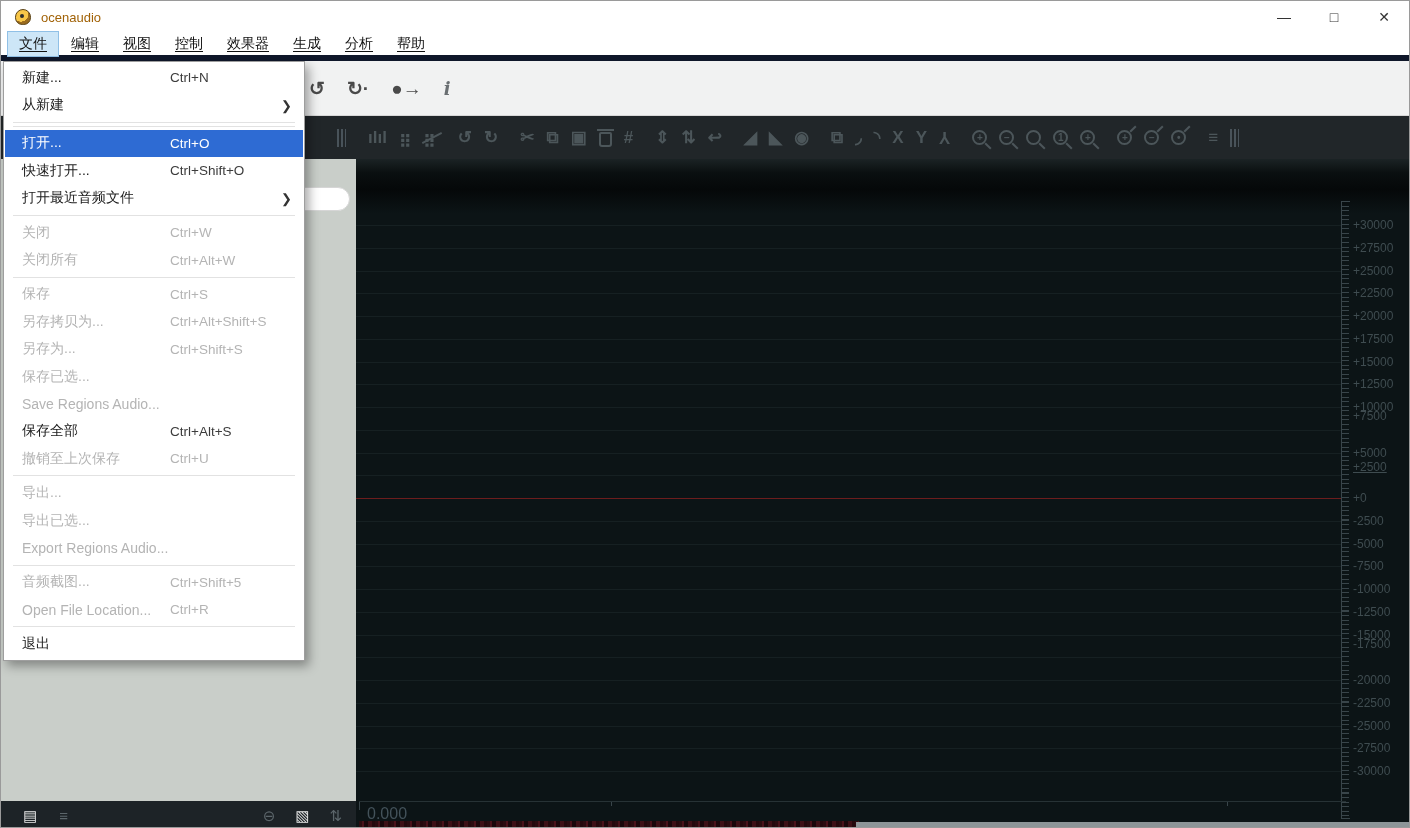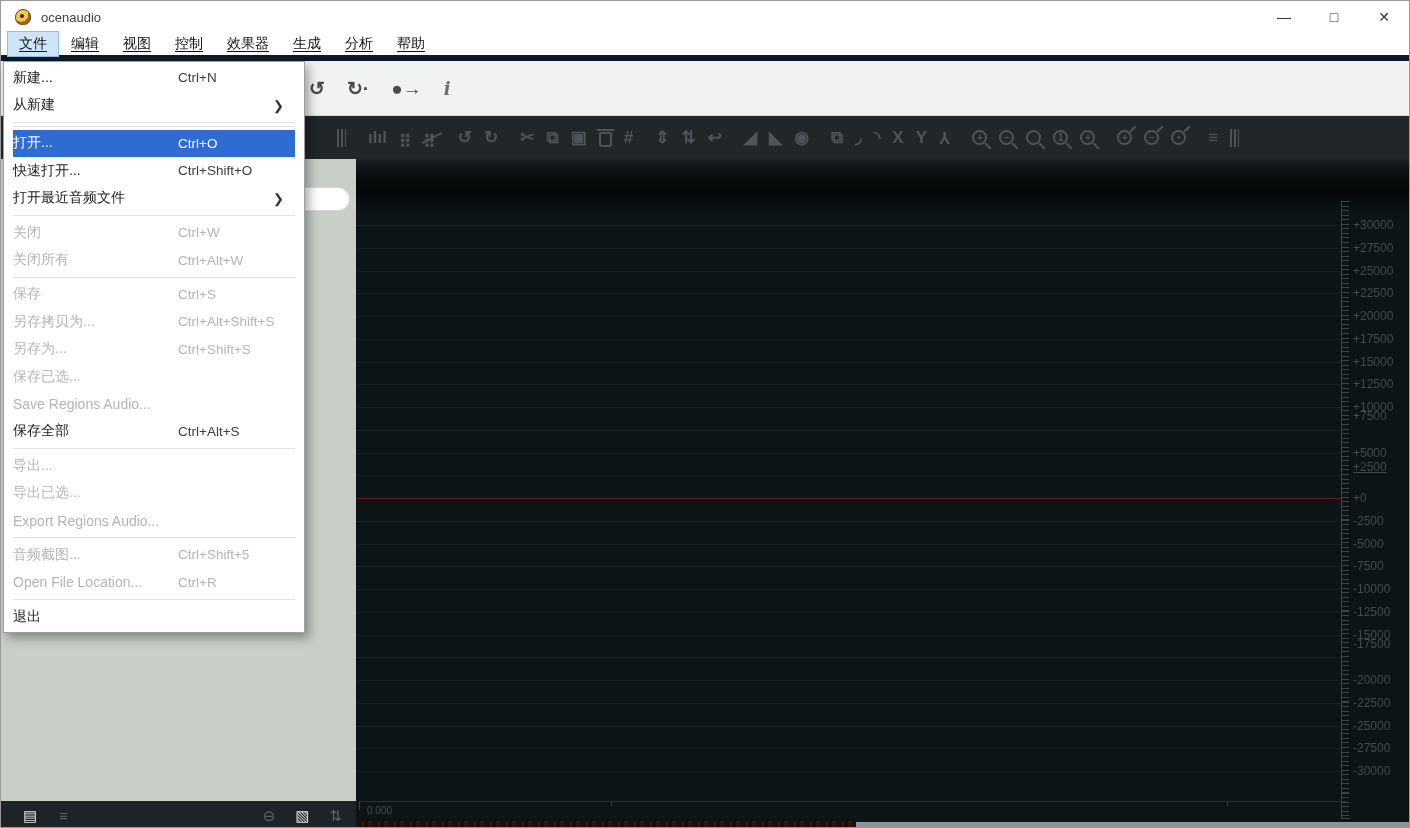--- a/index.html
+++ b/index.html
@@ -8,21 +8,21 @@
             border:1px solid #9a9a9a; }
 
   
   .titlebar { position:absolute; left:0; top:0; width:100%; height:32px; background:#fff;
               display:flex; align-items:center; }
   .app-icon { width:16px; height:16px; margin-left:14px; border-radius:50% 50% 45% 45%;
               background:radial-gradient(circle at 35% 30%, #f7c648 0 55%, #9a6b1d 56% 100%);
               border:1px solid #5a4010; position:relative; }
   .app-icon::after { content:''; position:absolute; left:4px; top:4px; width:4px; height:4px;
               border-radius:50%; background:#2c2c2c; }
-  .title-text { margin-left:10px; font-size:13px; color:#404040; }
+  .title-text { margin-left:10px; font-size:13px; color:#a16207; }
   .win-controls { position:absolute; right:0; top:0; height:32px; display:flex; }
   .win-btn { width:50px; height:32px; display:flex; align-items:center; justify-content:center;
              font-size:14px; color:#333; }
 
   
   .menubar { position:absolute; left:0; top:32px; width:100%; height:28px; background:#fff;
              display:flex; align-items:center; padding-left:6px; border-bottom:6px solid #0f172a; }
   .mitem { padding:3px 11px; font-size:14px; color:#111; text-decoration:underline;
            text-underline-offset:3px; border:1px solid transparent; }
   .mitem.active { background:#cde6f7; border:1px solid #90c0e6; }
@@ -96,32 +96,32 @@
   .gline.zero { background:#6d1d1d; }
 
   .ruler { position:absolute; left:985px; top:0; width:70px; height:670px; }
   .ruler-axis { position:absolute; left:0; top:42px; height:618px; width:8px; border-left:1px solid #39454a;
                 background:
                  repeating-linear-gradient(180deg,#39454a 0 1px, transparent 1px 4.55px); }
   .ruler-axis::before { content:''; position:absolute; left:0; top:0; width:8px; height:1px; background:#39454a; }
   .ruler-axis::after  { content:''; position:absolute; left:0; bottom:0; width:8px; height:1px; background:#39454a; }
   .rlabel { position:absolute; left:12px; font-size:12px; color:#3f4c50; font-family:"Liberation Sans", sans-serif; }
   .timeruler2 { position:absolute; left:3px; top:642px; width:987px; height:20px; border-top:1px solid #273235; }
-  .tr-label { position:absolute; left:8px; top:3px; font-size:10px; color:#41505a; color:#43525a; }
+  .tr-label { position:absolute; left:8px; top:3px; font-size:16px; color:#41505a; color:#43525a; }
   .tr-tick { position:absolute; top:0; width:1px; height:4px; background:#39454a; }
   .tr-corner-l { position:absolute; left:0; top:0; width:1px; height:8px; background:#39454a; }
   .overview { position:absolute; left:3px; top:662px; width:500px; height:7px;
               background:repeating-linear-gradient(90deg,#2a0c10 0 3px,#49121a 3px 5px,#1a070b 5px 9px,#3d1016 9px 13px,#24090d 13px 16px); }
   .bottom-edge { position:absolute; left:500px; right:0; bottom:0; height:5px; background:#8d9598; }
 
   
   .dropdown { position:absolute; left:2px; top:60px; width:302px; background:#fff;
               border:1px solid #9e9e9e; box-shadow:4px 5px 10px rgba(0,0,0,.35); padding:2px 0; z-index:50; }
-  .mrow { position:relative; height:27.4px; display:flex; align-items:center; padding-left:0;
-          font-size:14px; color:#1a1a1a; margin:0 9px; }
+  .mrow { position:relative; height:27.4px; display:flex; align-items:center; padding-left:17px;
+          font-size:14px; color:#1a1a1a; margin:0 1px; }
   .mlabel { white-space:nowrap; }
   .mshort { position:absolute; left:165px; font-size:13.5px; color:#3c3c3c; }
   .marrow { position:absolute; right:11px; font-size:13px; color:#333; }
   .mrow.disabled, .mrow.disabled .mshort, .mrow.disabled .marrow { color:#b4b4b4; }
   .mrow.selected { background:#2e6bd3; color:#fff; }
   .mrow.selected .mshort, .mrow.selected .marrow { color:#fff; }
   .menu-sep { height:1px; background:#e2e2e2; margin:3px 9px; }
 </style>
 </head>
 <body>
@@ -361,20 +361,24 @@
       <div class="mrow disabled">
         <span class="mlabel">保存已选...</span>
       </div>
       <div class="mrow disabled">
         <span class="mlabel">Save Regions Audio...</span>
       </div>
       <div class="mrow">
         <span class="mlabel">保存全部</span>
         <span class="mshort">Ctrl+Alt+S</span>
       </div>
+      <div class="mrow disabled">
+        <span class="mlabel">撤销至上次保存</span>
+        <span class="mshort">Ctrl+U</span>
+      </div>
       <div class="menu-sep"></div>
       <div class="mrow disabled">
         <span class="mlabel">导出...</span>
       </div>
       <div class="mrow disabled">
         <span class="mlabel">导出已选...</span>
       </div>
       <div class="mrow disabled">
         <span class="mlabel">Export Regions Audio...</span>
       </div>

